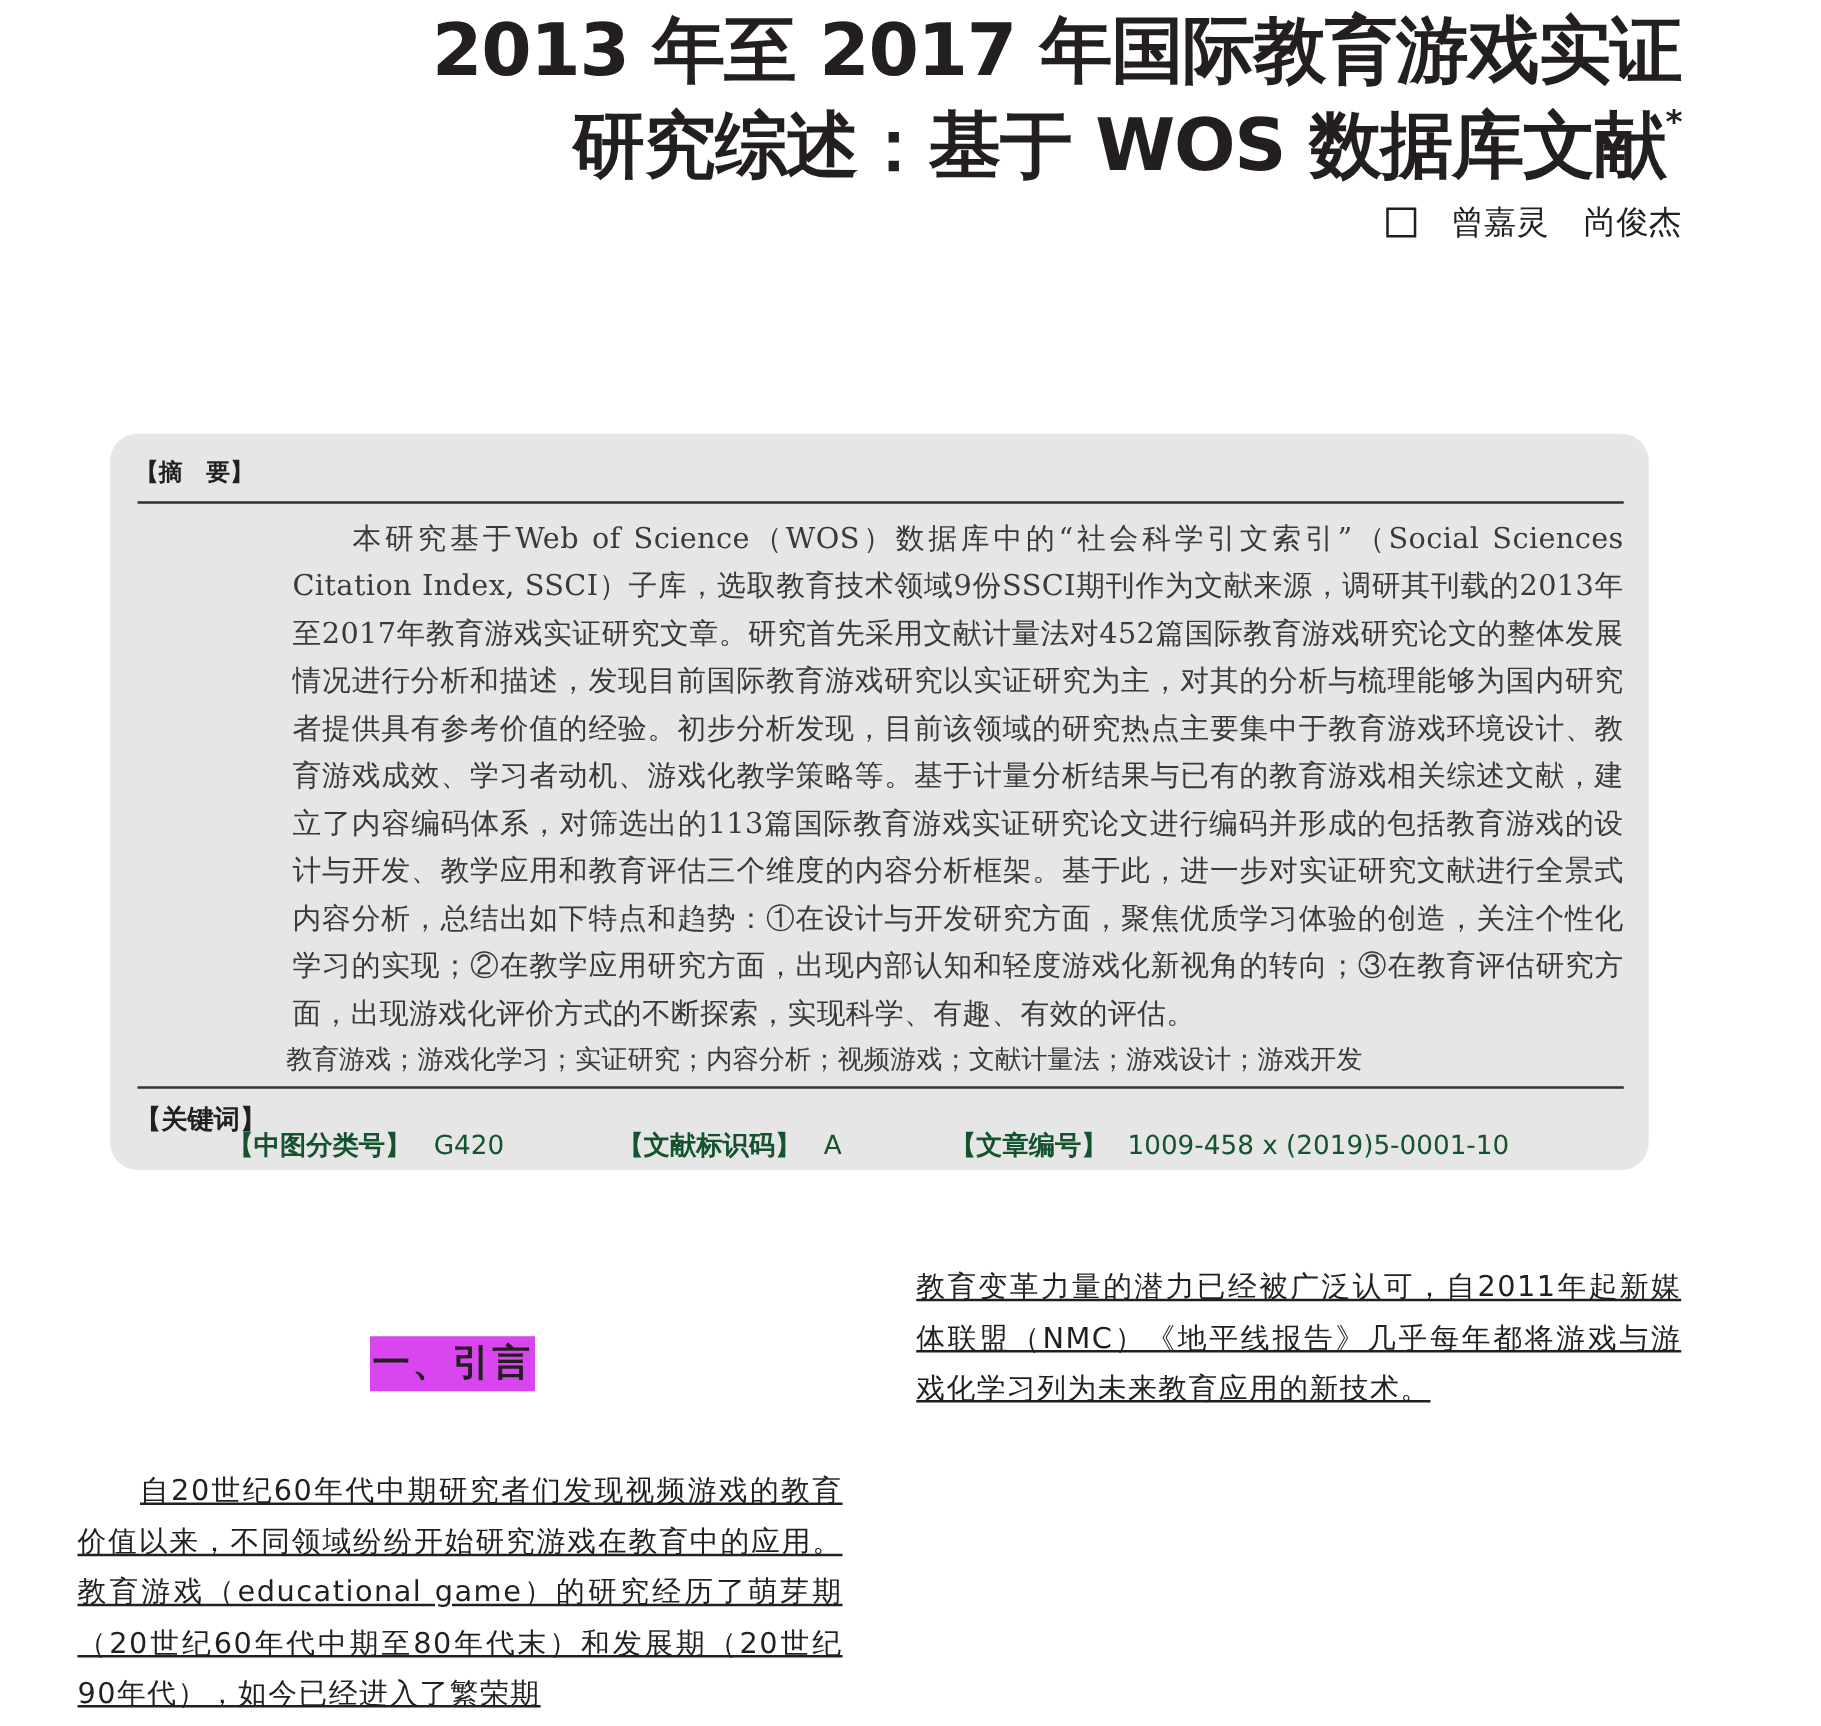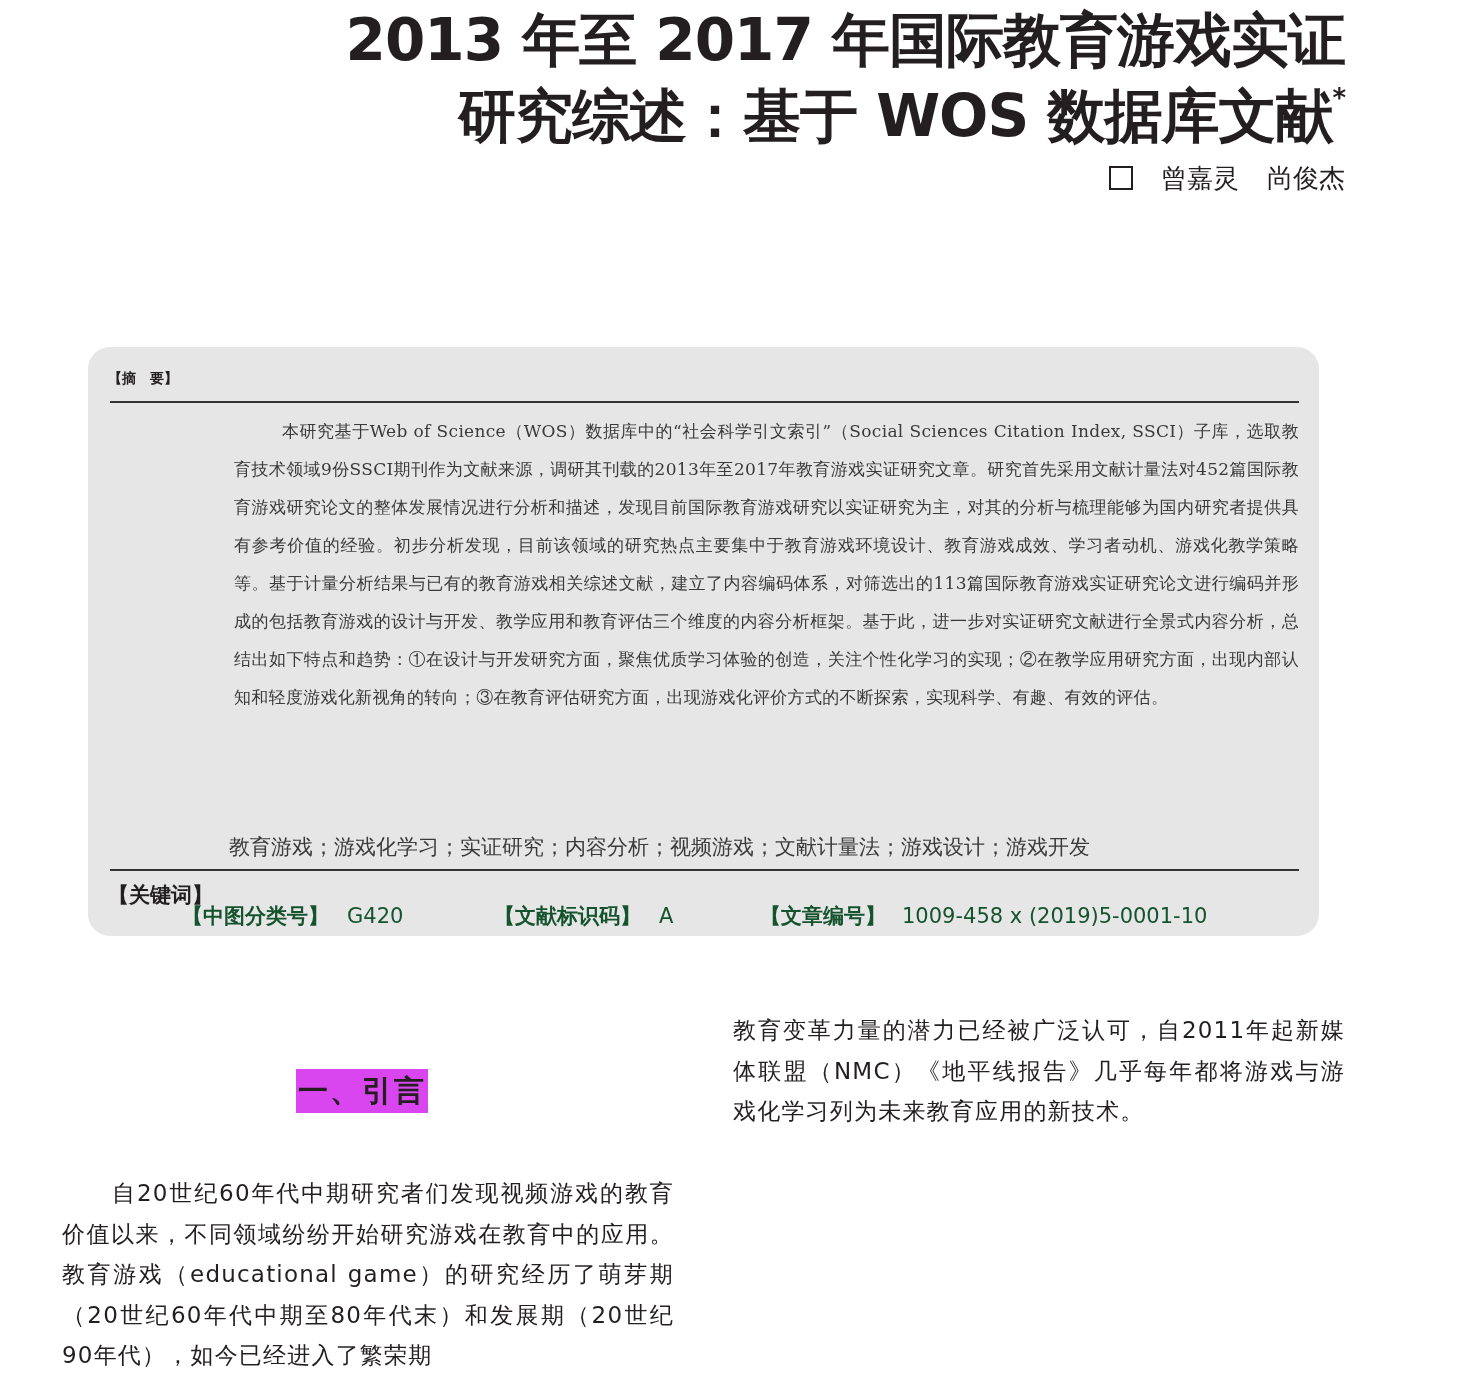--- a/index.html
+++ b/index.html
@@ -22,27 +22,27 @@
   }
   .authors .box {
     width: 20px; height: 20px; border: 2px solid #231f20; display: inline-block;
   }
   .abstract-box {
     position: absolute; left: 88px; top: 347px; width: 1231px; height: 589px;
     background: #e6e6e7; border-radius: 22px;
   }
   .abs-head {
     position: absolute; left: 20px; top: 16px;
-    font-size: 14px; font-weight: bold; line-height: 30px;
+    font-size: 19px; font-weight: bold; line-height: 30px;
   }
   .rule { position: absolute; left: 22px; width: 1189px; height: 2px; background: #333; }
   .abs-body {
     position: absolute; left: 146px; top: 65px; width: 1065px;
     font-family: "DejaVu Serif", "Liberation Serif", serif;
-    font-size: 17px; line-height: 38px; color: #3a3a3a;
+    font-size: 23px; line-height: 38px; color: #3a3a3a;
     text-align: justify; text-indent: 48px; letter-spacing: 0.3px;
   }
   .keywords {
     position: absolute; left: 20px; top: 485px; font-size: 21px; line-height: 30px;
     display: flex; gap: 16px; color: #3a3a3a;
   }
   .keywords .label { font-weight: bold; color: #231f20; margin-top: 48px; }
   .meta {
     position: absolute; left: 94px; top: 542px; font-size: 21px; line-height: 30px;
     display: flex; color: #14532d; margin-top: 12px;
@@ -51,21 +51,21 @@
   .meta .item b { font-weight: bold; }
   .section-heading {
     position: absolute; left: 296px; top: 1069px;
     background: #d946ef; padding: 4px 2px; font-size: 30px; line-height: 36px;
     font-weight: bold; letter-spacing: 2px;
   }
   .col {
     position: absolute; font-size: 23px; line-height: 40.5px; text-align: justify;
     letter-spacing: 1.2px; color: #231f20;
   }
-  .col p { margin: 0; }
+  .col p { margin: 0; text-decoration: underline; }
   .col .indent { text-indent: 50px; }
   .col-left { left: 62px; top: 1173px; width: 612px; }
   .col-right { left: 733px; top: 1010px; width: 612px; }
 </style>
 </head>
 <body>
 
 <div class="title">
   <div>2013 年至 2017 年国际教育游戏实证</div>
   <div><span>研究综述：基于 WOS 数据库文献</span><sup>*</sup></div>

